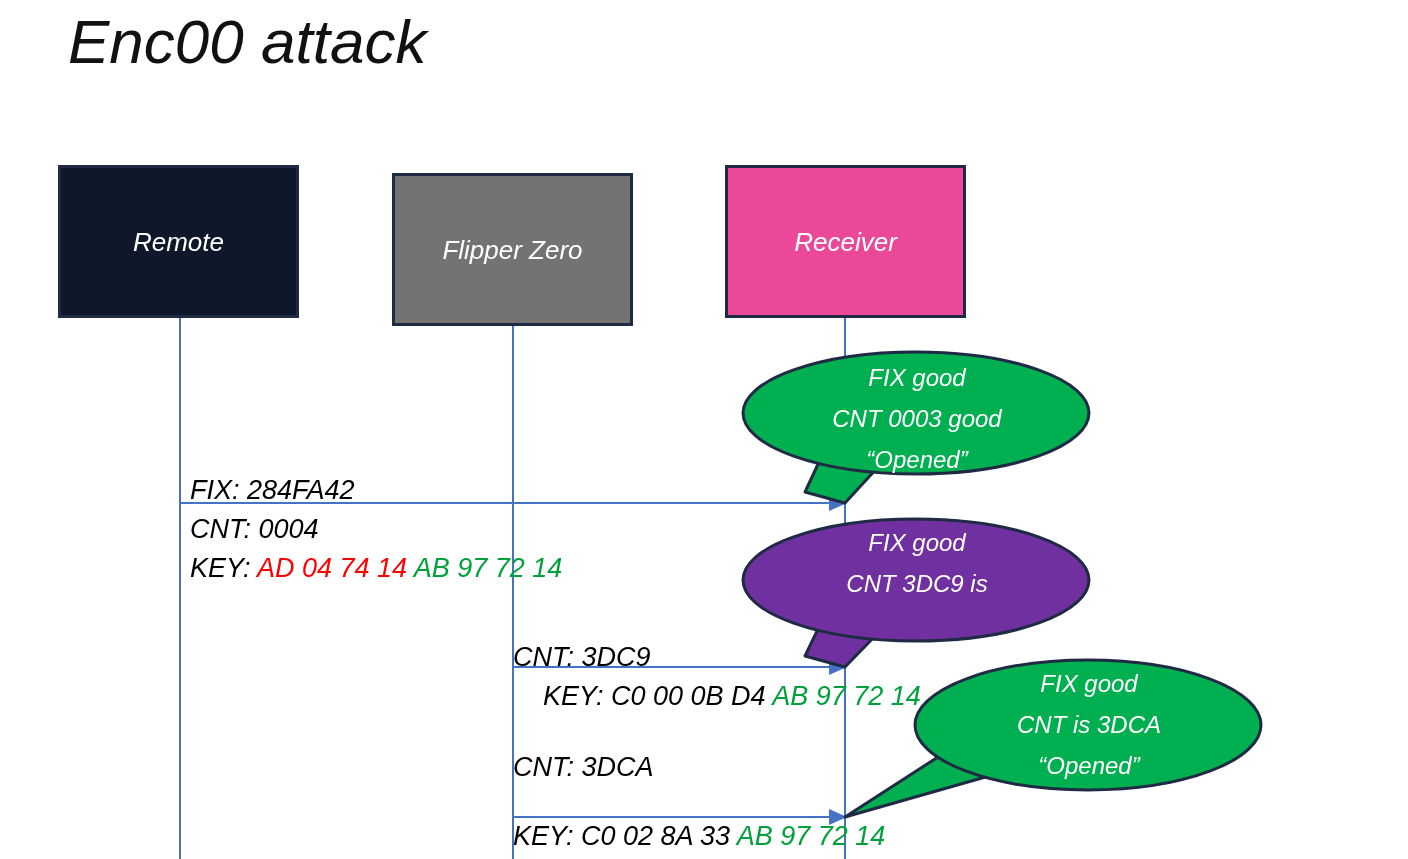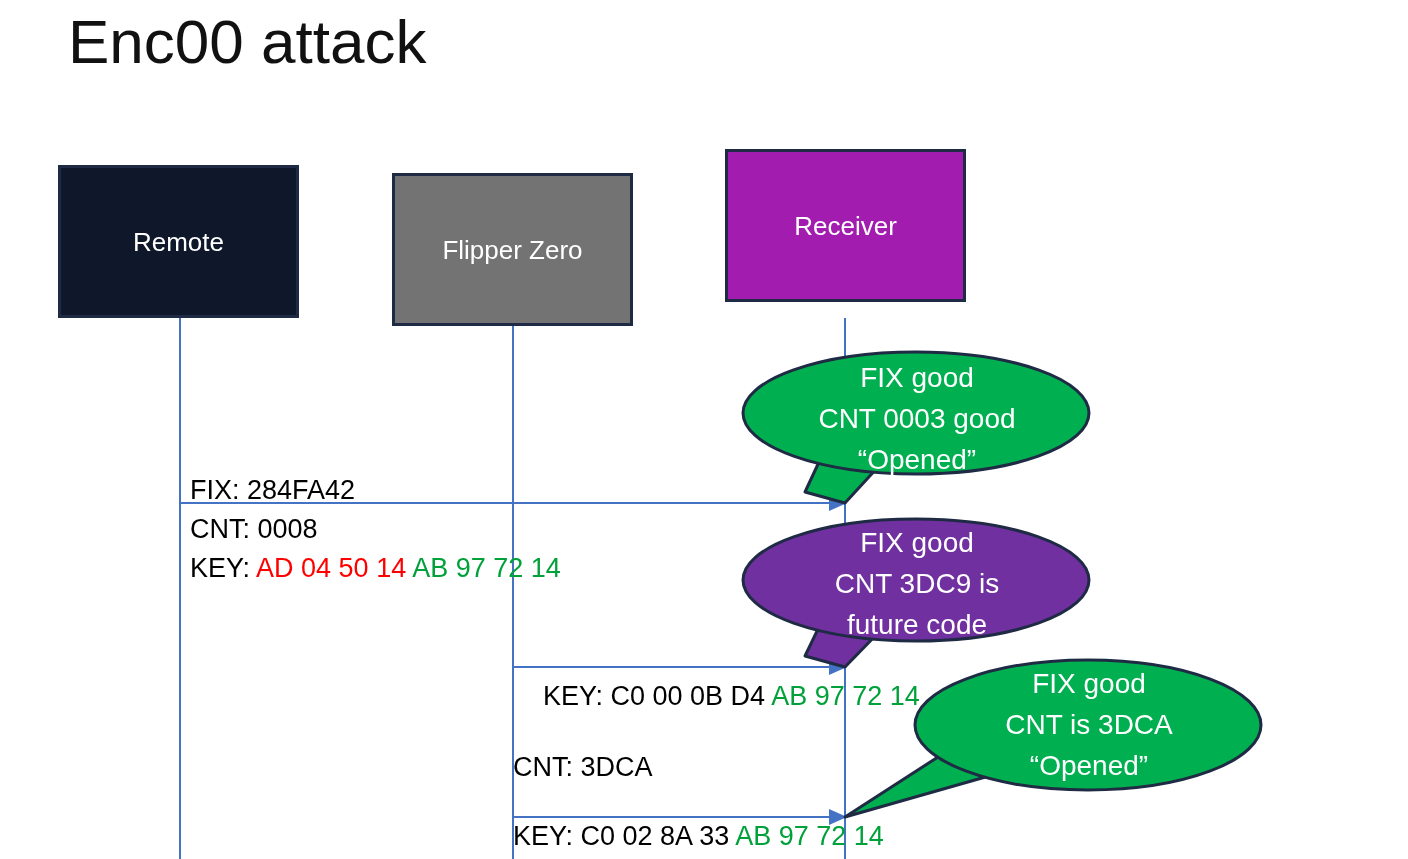--- a/index.html
+++ b/index.html
@@ -11,20 +11,21 @@
     width: 1408px; height: 859px;
     position: relative;
     overflow: hidden;
     font-family: "Liberation Sans", sans-serif;
   }
   #slide {
     position: relative;
     width: 1408px;
     height: 720px;
     background: #ffffff;
+    font-style: italic;
   }
 
   
   #slide-title {
     position: absolute;
     left: 68px;
     top: 2px;
     font-size: 62px;
     line-height: 80px;
     font-weight: 400;
@@ -44,21 +45,21 @@
   .actor-label {
     color: #ffffff;
     font-size: 26px;
     line-height: 30px;
     font-weight: 400;
     text-align: center;
     white-space: nowrap;
   }
   #actor-remote   { left: 58px;  top: 165px; width: 241px; height: 153px; background: #0f172a; }
   #actor-flipper  { left: 392px; top: 173px; width: 241px; height: 153px; background: #737373; }
-  #actor-receiver { left: 725px; top: 149px; width: 241px; height: 153px; background: #a21caf; }
+  #actor-receiver { left: 725px; top: 165px; width: 241px; height: 153px; background: #ec4899; }
 
   
   #diagram-svg {
     position: absolute;
     left: 0; top: 0;
     width: 1408px;
     height: 859px;
     overflow: visible;
   }
 
@@ -80,21 +81,21 @@
   #msg2-cnt { left: 513px; top: 638px; }
   #msg2-key { left: 513px; top: 677px; padding-left: 30px; }
 
   #msg3-cnt { left: 513px; top: 748px; }
   #msg3-key { left: 513px; top: 817px; }
 
   
   .callout-text {
     position: absolute;
     color: #ffffff;
-    font-size: 28px;
+    font-size: 24px;
     line-height: 41px;
     text-align: center;
     white-space: nowrap;
     pointer-events: none;
   }
   #callout1-text { left: 743px; top: 357px; width: 348px; }
   #callout2-text { left: 743px; top: 522px; width: 348px; }
   #callout3-text { left: 915px; top: 663px; width: 348px; }
 </style>
 </head>
@@ -143,47 +144,47 @@
   <div class="actor-box" id="actor-flipper">
     <span class="actor-label">Flipper Zero</span>
   </div>
 
   <div class="actor-box" id="actor-receiver">
     <span class="actor-label">Receiver</span>
   </div>
 
   <div class="msg-text" id="msg1-fix">FIX: 284FA42</div>
 
-  <div class="msg-text" id="msg1-cnt">CNT: 0008</div>
+  <div class="msg-text" id="msg1-cnt">CNT: 0004</div>
 
   <div class="msg-text" id="msg1-key">
-    <span>KEY: </span><span class="hex-red">AD 04 50 14 </span><span class="hex-green">AB 97 72 14</span>
+    <span>KEY: </span><span class="hex-red">AD 04 74 14 </span><span class="hex-green">AB 97 72 14</span>
   </div>
 
+  <div class="msg-text" id="msg2-cnt">CNT: 3DC9</div>
 
   <div class="msg-text" id="msg2-key">
     <span>KEY: C0 00 0B D4 </span><span class="hex-green">AB 97 72 14</span>
   </div>
 
   <div class="msg-text" id="msg3-cnt">CNT: 3DCA</div>
 
   <div class="msg-text" id="msg3-key">
     <span>KEY: C0 02 8A 33 </span><span class="hex-green">AB 97 72 14</span>
   </div>
 
   <div class="callout-text" id="callout1-text">
     <div>FIX good</div>
     <div>CNT 0003 good</div>
     <div>“Opened”</div>
   </div>
 
   <div class="callout-text" id="callout2-text">
     <div>FIX good</div>
     <div>CNT 3DC9 is</div>
-    <div>future code</div>
   </div>
 
   <div class="callout-text" id="callout3-text">
     <div>FIX good</div>
     <div>CNT is 3DCA</div>
     <div>“Opened”</div>
   </div>
 
 </div>
 

